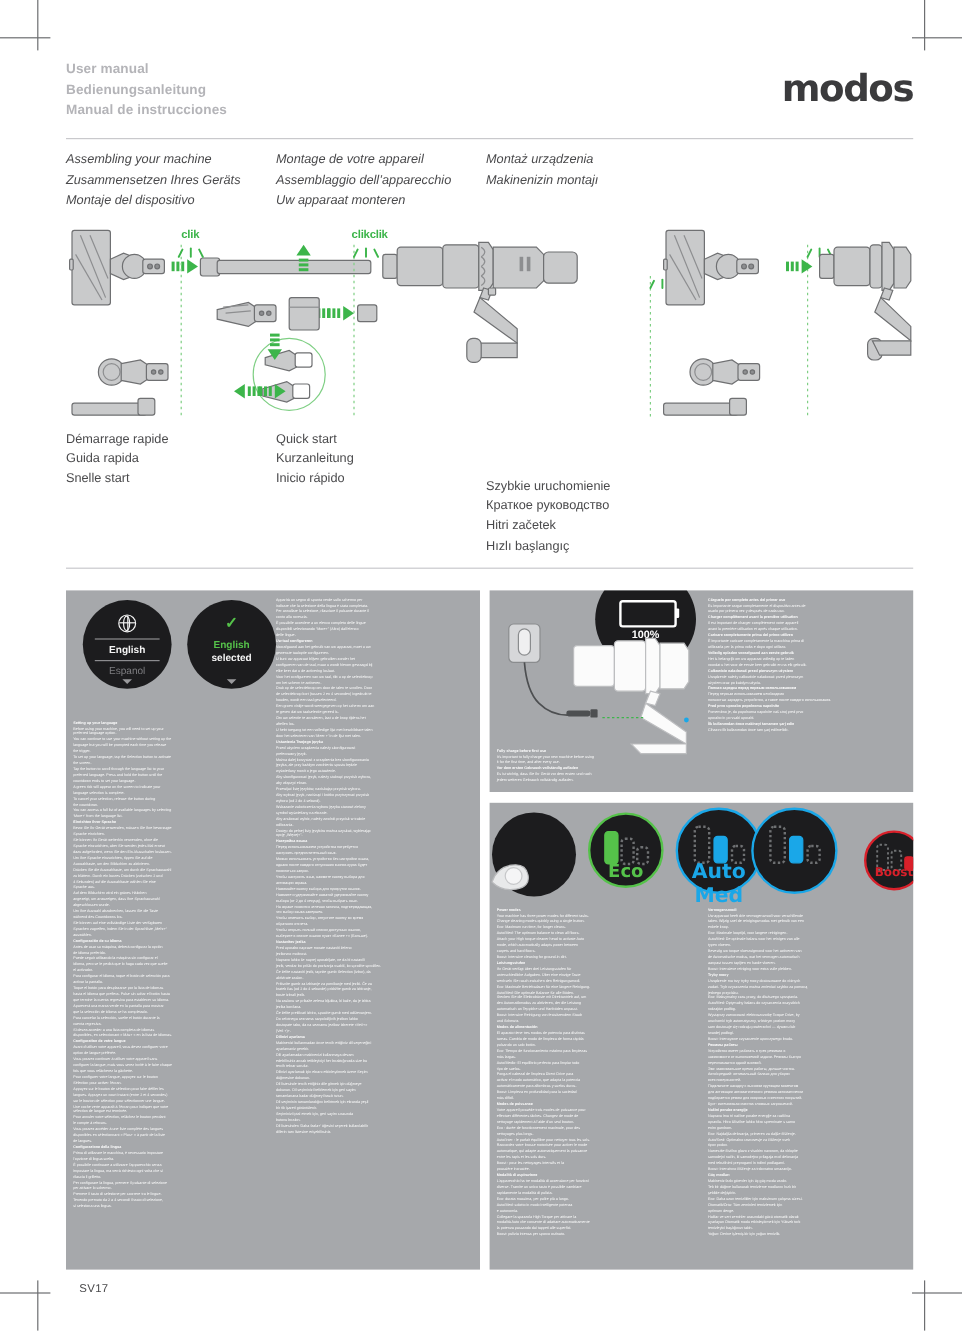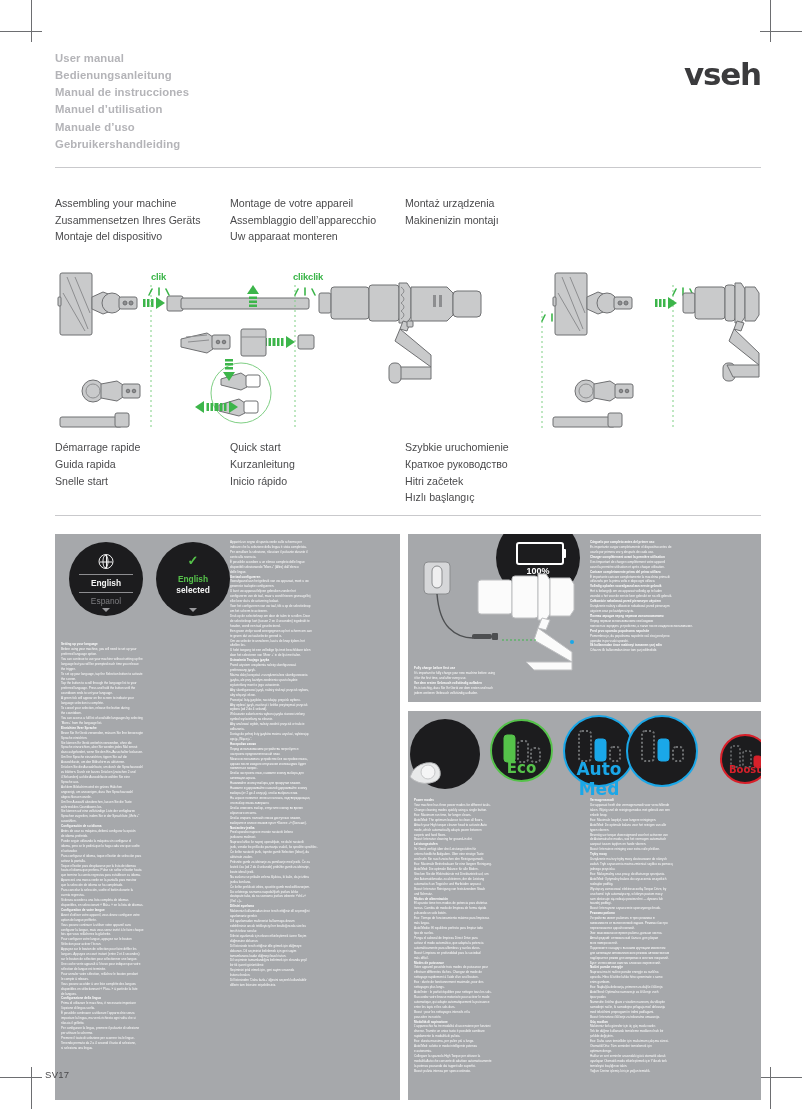--- a/index.html
+++ b/index.html
@@ -38,39 +38,39 @@
   .logo{
     position:absolute;right:0;top:6px;
     font-size:31px;font-weight:bold;
     color:#3b3b3d;letter-spacing:-1.2px;
     font-family:"DejaVu Sans", sans-serif;
   }
 
   .rule{height:1px;background:#c9c9cc;margin-top:14px;}
 
   
-  .sect{display:flex;margin-top:27px;}
+  .sect{display:flex;margin-top:9px;font-style:italic;}
   .sect-col{width:175px;}
   .sect-col.c3{width:230px;}
   .sect-line{
     font-size:10.6px;color:#4a4a4c;line-height:1.58;white-space:nowrap;
   }
 
   
-  .diagram{position:relative;height:160px;margin-top:26px;}
+  .diagram{position:relative;height:160px;margin-top:14px;}
   .diagram svg{position:absolute;left:0;top:0;}
   .clik{
     position:absolute;font-size:9.5px;font-weight:bold;color:#3cb54a;
     letter-spacing:-.2px;
   }
 
   
   .qs{display:flex;margin-top:8px;}
   .qs-col{width:175px;}
-  .qs-col.c3{width:230px;}
+  .qs-col.c3{width:230px;margin-top:39px;}
   .qs-line{font-size:10.6px;color:#4a4a4c;line-height:1.58;white-space:nowrap;}
 
   .rule2{height:1px;background:#c9c9cc;margin-top:9px;}
 
   
   .panels{position:relative;margin-top:9px;}
   .panel{
     position:absolute;
     background:#a6a8ab;
   }
@@ -123,21 +123,21 @@
   }
   .batt:after{content:"";position:absolute;right:-4px;top:28%;width:3px;height:44%;
     background:#ffffff;border-radius:0 1px 1px 0;}
   .pct{position:absolute;width:100%;text-align:center;color:#fff;font-size:9px;font-weight:bold;}
 
   
   .pm-lbl{position:absolute;width:100%;text-align:center;font-weight:bold;
     font-family:"DejaVu Sans",sans-serif;}
 
   .footer{
-    position:absolute;left:45px;top:1069px;
+    position:absolute;left:66px;top:1069px;
     font-size:9.5px;color:#4a4a4c;letter-spacing:.3px;
   }
 </style>
 </head>
 <body>
 
 <div class="crop v" style="left:31px;top:0;"></div>
 <div class="crop h" style="left:0;top:31px;"></div>
 <div class="crop v" style="left:770px;top:0;"></div>
 <div class="crop h" style="left:760px;top:31px;"></div>
@@ -147,26 +147,21 @@
 <div class="crop h" style="left:760px;top:1077px;"></div>
 
 <div class="page">
 
   <div class="hdr">
     <div class="hdr-col">
       <div class="hdr-line">User manual</div>
       <div class="hdr-line">Bedienungsanleitung</div>
       <div class="hdr-line">Manual de instrucciones</div>
     </div>
-    <div class="hdr-col">
-      <div class="hdr-line">Manuel d’utilisation</div>
-      <div class="hdr-line">Manuale d’uso</div>
-      <div class="hdr-line">Gebruikershandleiding</div>
-    </div>
-    <div class="logo">vseh</div>
+    <div class="logo">modos</div>
   </div>
 
   <div class="rule"></div>
 
   <div class="sect">
     <div class="sect-col">
       <div class="sect-line">Assembling your machine</div>
       <div class="sect-line">Zusammensetzen Ihres Geräts</div>
       <div class="sect-line">Montaje del dispositivo</div>
     </div>

